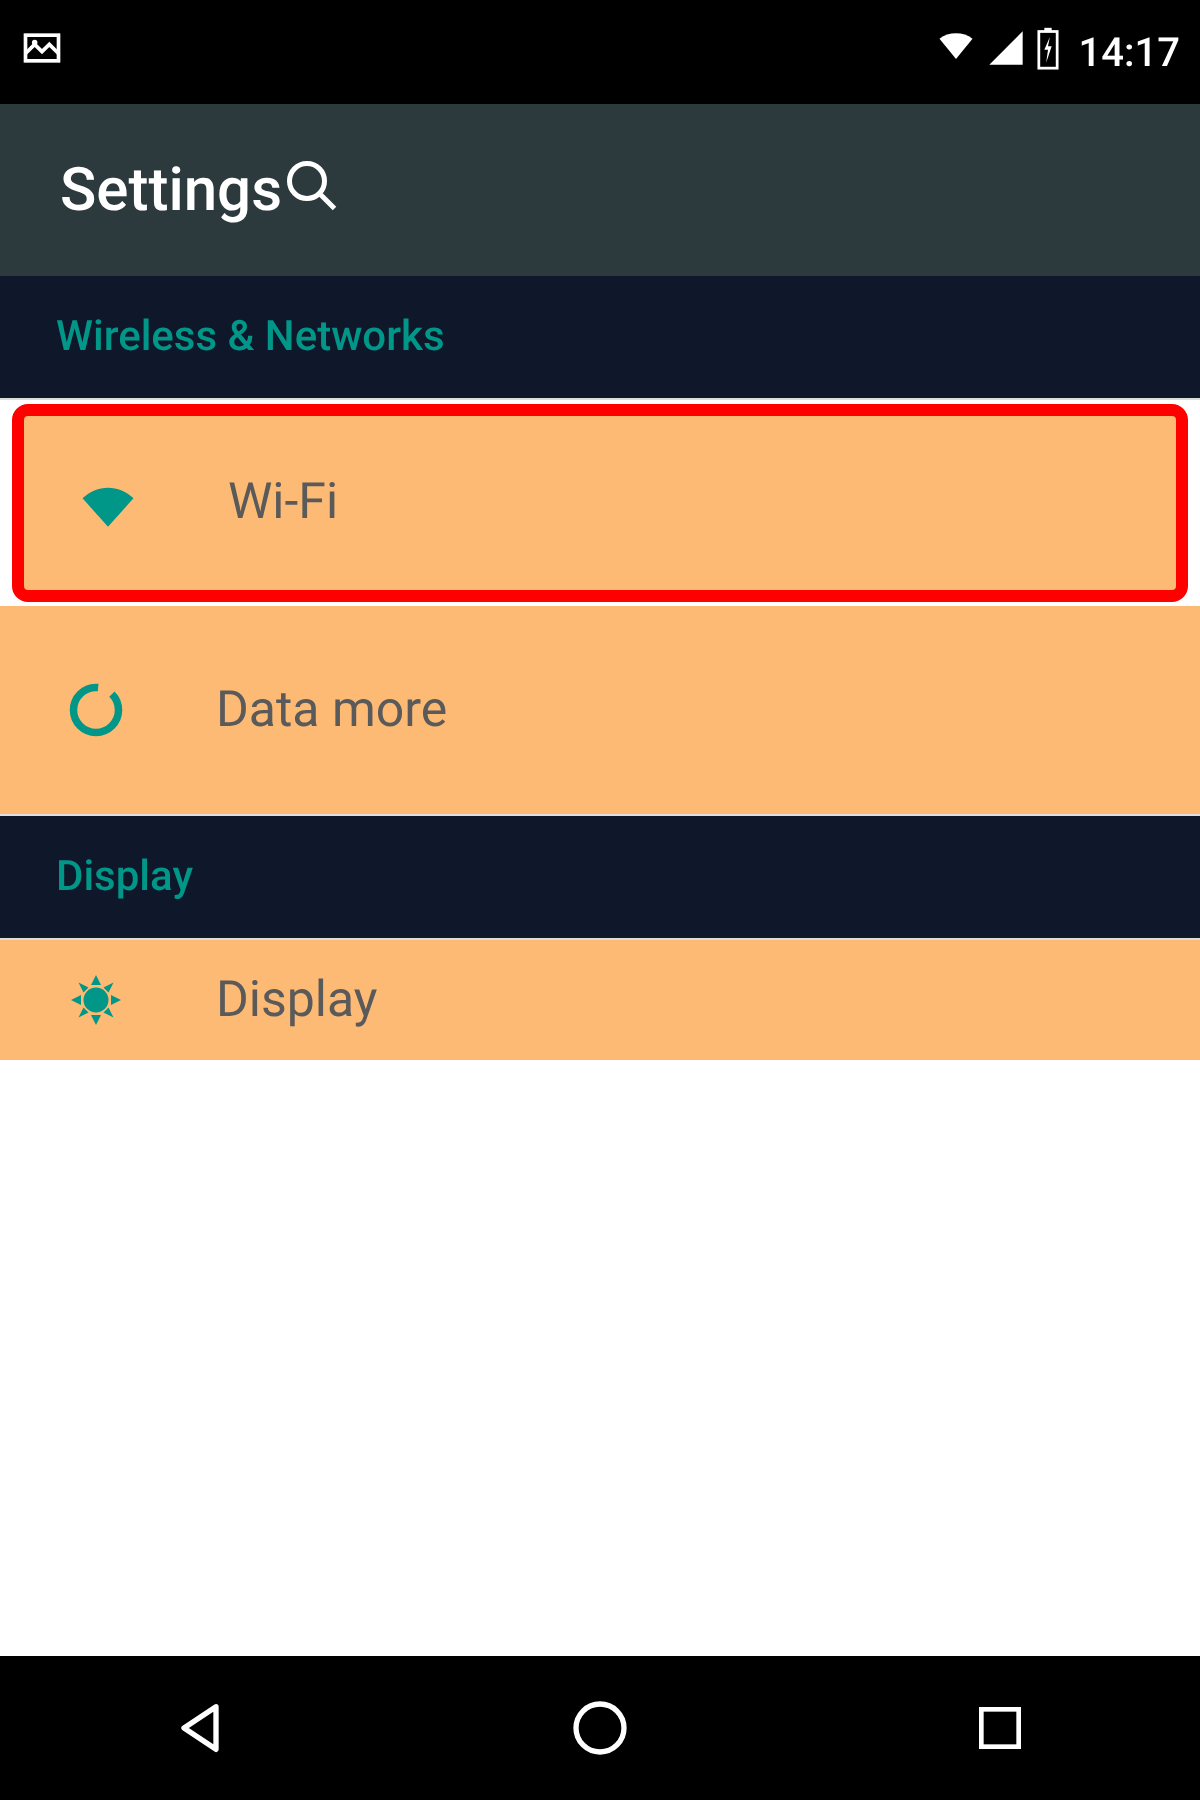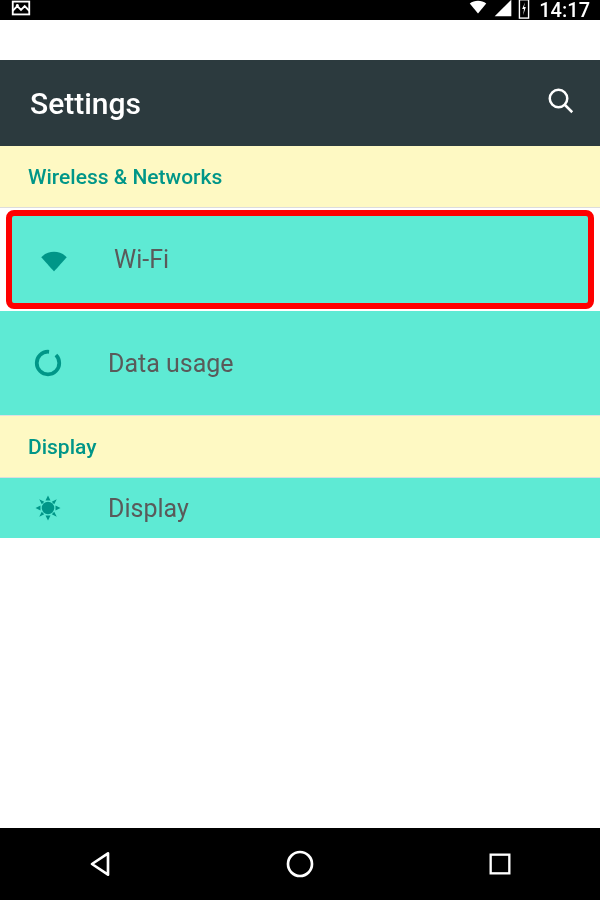--- a/index.html
+++ b/index.html
@@ -1,54 +1,52 @@
 <!DOCTYPE html>
 <html><head>
   <meta charset="utf-8">
   <style>
     * { margin: 0; padding: 0; box-sizing: border-box; }
     html, body { width: 600px; height: 900px; font-family: Roboto, Arial, sans-serif; overflow: hidden; background: #fff; }
     
     .status-bar {
-      height: 20px;
+      height: 52px;
       background: #000;
       display: flex;
       justify-content: space-between;
       align-items: center;
       padding: 0 10px;
       color: #fff;
     }
     .status-left, .status-right { display: flex; align-items: center; gap: 6px; }
     .status-right { gap: 4px; }
     .status-time { font-size: 20px; font-weight: 500; margin-left: 4px; }
     
     .app-bar {
       height: 86px;
       background: #2c3a3e;
       display: flex;
       align-items: center;
-      justify-content: space-between;
       padding: 0 24px 0 30px;
-      margin-top: 40px;
     }
     .app-title { color: #fff; font-size: 30px; font-weight: 500; }
     
     .section-header {
       height: 62px;
-      background: #fef9c3;
+      background: #0f172a;
       display: flex;
       align-items: center;
       padding: 0 28px;
       border-bottom: 1px solid #ddd;
     }
     .section-header span { color: #009688; font-size: 21px; font-weight: 500; }
     
     .settings-item {
       height: 105px;
-      background: #5eead4;
+      background: #fdba74;
       display: flex;
       align-items: center;
       padding: 0 0 0 30px;
       border-bottom: 1px solid #e0e0e0;
       position: relative;
       text-align: right;
     }
     .settings-item.highlighted {
       border: 6px solid #f00;
       border-radius: 8px;
@@ -144,21 +142,21 @@
   <span class="settings-label">Wi-Fi</span>
 </div>
 
 
 <div class="settings-item">
   <span class="settings-icon">
     <svg width="30" height="30" viewBox="0 0 24 24">
           <circle cx="12" cy="12" r="9" fill="none" stroke="#009688" stroke-width="3" stroke-dasharray="50 8" transform="rotate(-45 12 12)"></circle>
         </svg>
   </span>
-  <span class="settings-label">Data usage</span>
+  <span class="settings-label">Data more</span>
 </div>
 
 
 <div class="section-header">
   <span>Display</span>
 </div>
 
 
 <div class="settings-item partial">
   <span class="settings-icon">

